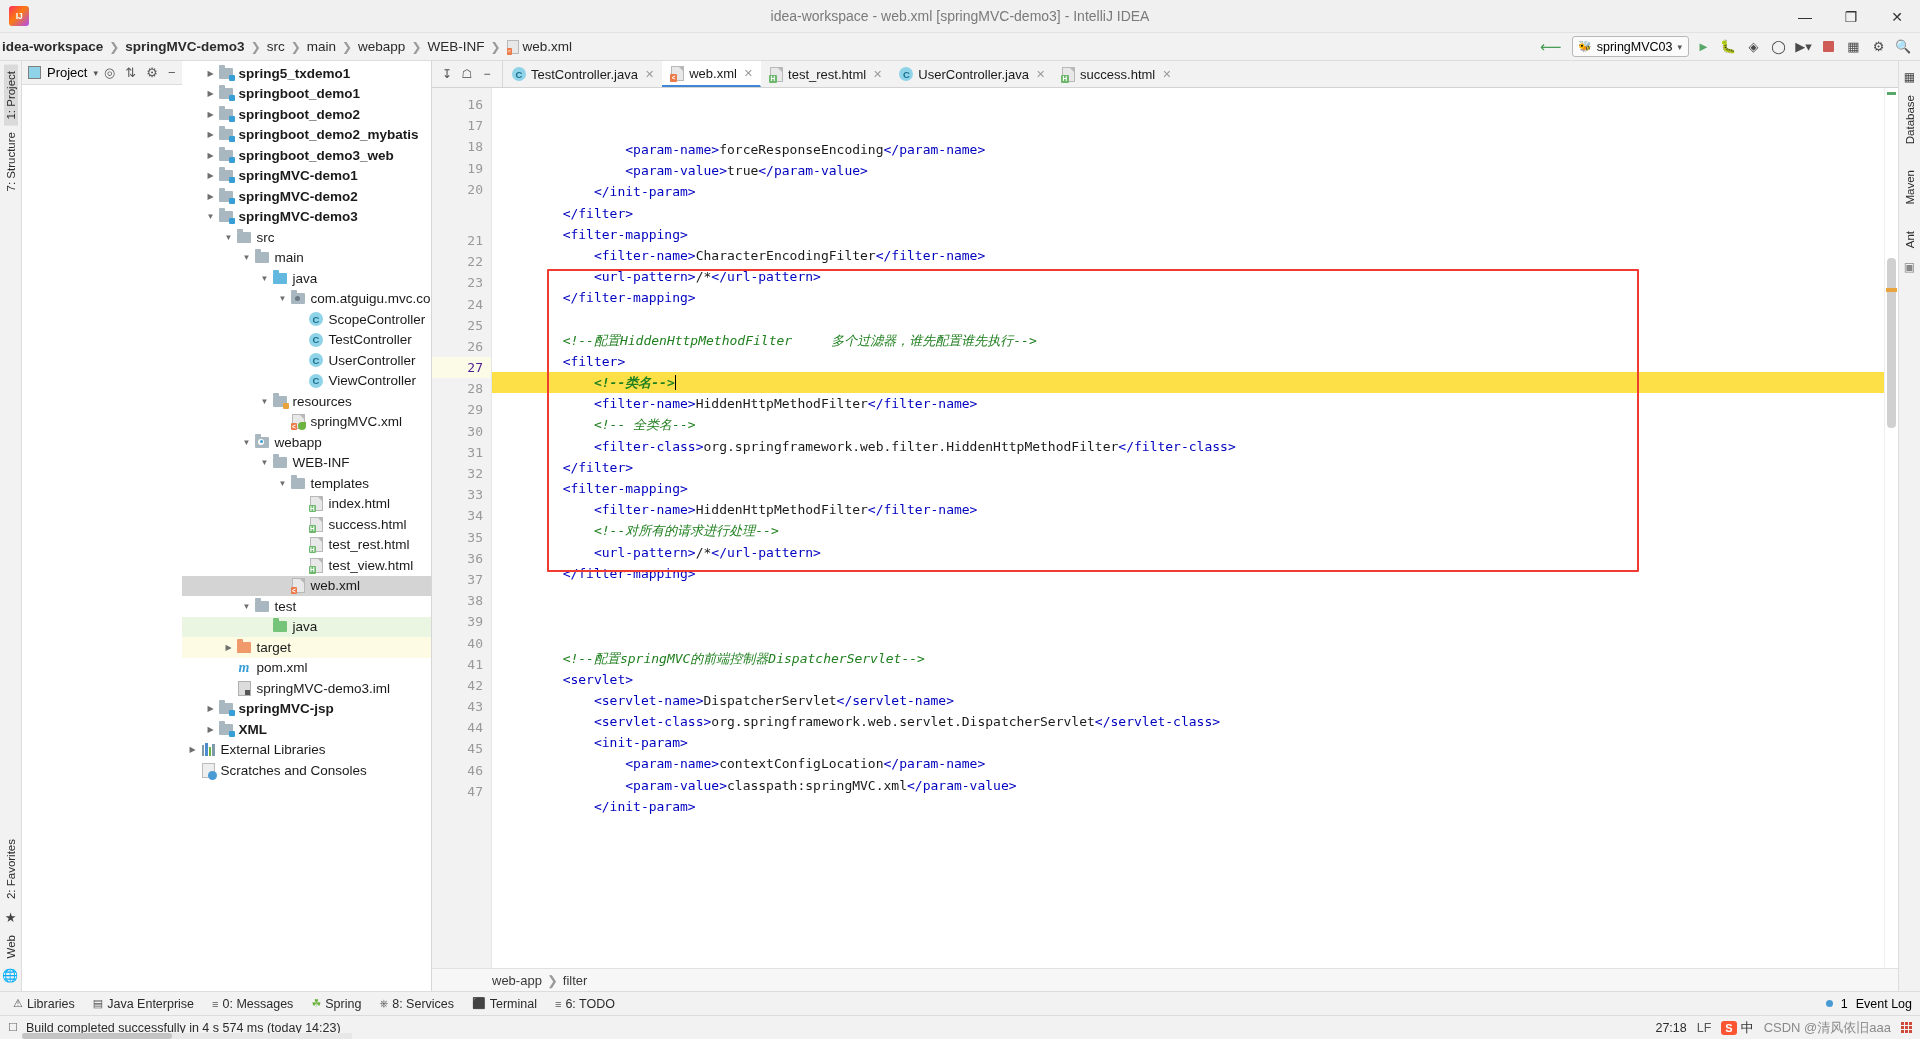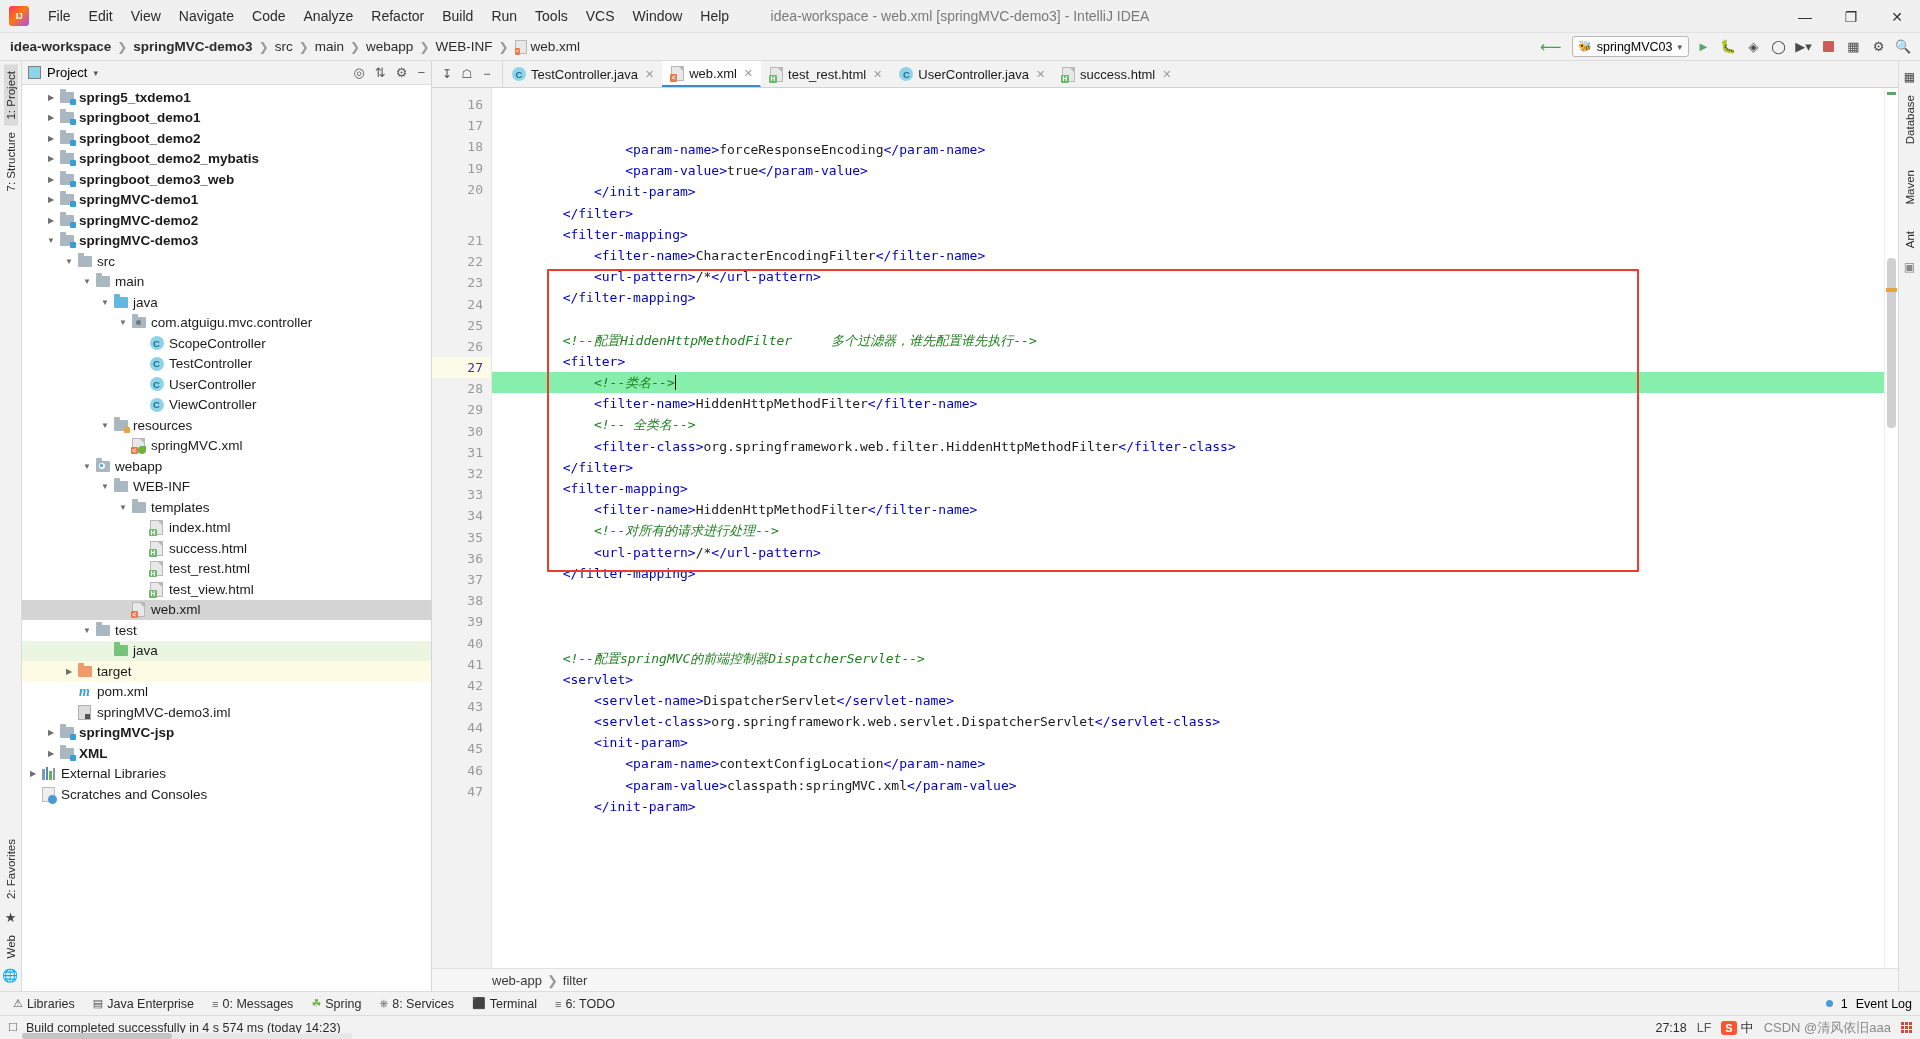--- a/index.html
+++ b/index.html
@@ -39,21 +39,21 @@
   }
   .win-buttons { margin-left: auto; display: flex; height: 100%; z-index:2;}
   .win-btn {
     width: 46px; height: 33px; display: flex; align-items: center; justify-content: center;
     font-size: 14px; color: #333;
   }
 
   
   .navbar {
     height: 28px; background: #f2f2f2; display: flex; align-items: center;
-    border-bottom: 1px solid #dcdcdc; flex: 0 0 28px; padding-left: 8px;
+    border-bottom: 1px solid #dcdcdc; flex: 0 0 28px; 
     position: relative;
   }
   .crumbs { display: flex; align-items: center; font-size: 13.5px; }
   .crumb { display: flex; align-items: center; color: #2b2b2b; padding: 0 2px; }
   .crumb.bold { font-weight: bold; }
   .crumb-sep { color: #9a9a9a; margin: 0 4px; font-size: 12px;}
   .crumb .fileicon { margin-right: 4px; }
 
   .navbar-right { margin-left: auto; display: flex; align-items: center; padding-right: 6px; gap: 4px;}
   .hammer { color: #499c54; font-size: 15px; padding: 0 7px; transform: scaleX(-1);}
@@ -84,21 +84,21 @@
   .rail-bottom { margin-top: auto; display: flex; flex-direction: column; align-items: center; padding-bottom: 4px;}
 
   
   .rightrail {
     width: 22px; background: #f2f2f2; border-left: 1px solid #dcdcdc;
     display: flex; flex-direction: column; align-items: center; flex:0 0 22px;
     padding-top: 4px;
   }
 
   
-  .project-panel { width: 410px; flex: 0 0 410px; display: flex; flex-direction: column; background: #fff; border-right: 1px solid #d6d6d6;}
+  .project-panel { width: 410px; flex: 0 0 410px; display: flex; background: #fff; border-right: 1px solid #d6d6d6;}
   .panel-header {
     height: 24px; background: #f2f2f2; display: flex; align-items: center;
     border-bottom: 1px solid #dcdcdc; padding: 0 6px; font-size: 13px; gap:6px;
   }
   .panel-header .ph-title { display:flex; align-items:center; gap:6px;}
   .sq-icon { width: 13px; height: 13px; border: 1px solid #7f7f7f; background:#8fd3e8;}
   .ph-actions { margin-left: auto; display: flex; gap: 10px; align-items: center; color: #5a5a5a; font-size: 13px;}
   .tree { flex: 1 1 auto; overflow: hidden; padding-top: 2px; font-size: 13.5px; user-select:none;}
   .trow { height: 20.5px; display: flex; align-items: center; white-space: nowrap; padding-left: 4px;}
   .trow.sel-gray { background: #d4d4d4; }
@@ -166,21 +166,21 @@
   }
   .gln { height: 21.2px; line-height: 21.2px; padding-right: 8px; }
   .gln.cur { background: #fcfbe8; color:#4c1d95;}
 
   .code {
     flex: 1 1 auto; position: relative; overflow: hidden; background: #fff;
     font-family: "DejaVu Sans Mono", monospace; font-size: 13px; padding-top: 6px;
     white-space: pre;
   }
   .cl { height: 21.2px; line-height: 21.2px; padding-left: 8px; }
-  .cl.cur { background: #86efac; }
+  .cl.cur { background: #fde047; font-weight: bold; }
   .tg { color: #0000c0; }
   .txt { color: #1a1a1a; }
   .cm { color: #208020; font-style: italic; }
   .caret { display:inline-block; width:1px; height:15px; background:#000; vertical-align:-3px;}
 
   .redbox {
     position: absolute; border: 2px solid #ef3b30; pointer-events: none; border-radius: 1px;
   }
 
   
@@ -223,35 +223,20 @@
   }
   .hscroll-thumb { position:absolute; left:0; top:0; height:6px; width:150px; background:#c4c4c4; border-radius:3px;}
 </style>
 </head>
 <body>
 
 <div id="app">
 
   <div class="titlebar">
     <div class="ij-logo"></div>
-    <div class="menu" id="menu-root">
-        <div class="menu-item">File</div>
-        <div class="menu-item">Edit</div>
-        <div class="menu-item">View</div>
-        <div class="menu-item">Navigate</div>
-        <div class="menu-item">Code</div>
-        <div class="menu-item">Analyze</div>
-        <div class="menu-item">Refactor</div>
-        <div class="menu-item">Build</div>
-        <div class="menu-item">Run</div>
-        <div class="menu-item">Tools</div>
-        <div class="menu-item">VCS</div>
-        <div class="menu-item">Window</div>
-        <div class="menu-item">Help</div>
-      </div>
     <div class="win-title">idea-workspace - web.xml [springMVC-demo3] - IntelliJ IDEA</div>
     <div class="win-buttons">
       <div class="win-btn">—</div>
       <div class="win-btn">❐</div>
       <div class="win-btn close">✕</div>
     </div>
   </div>
 
   <div class="navbar">
     <div class="crumbs" id="crumb-root">

